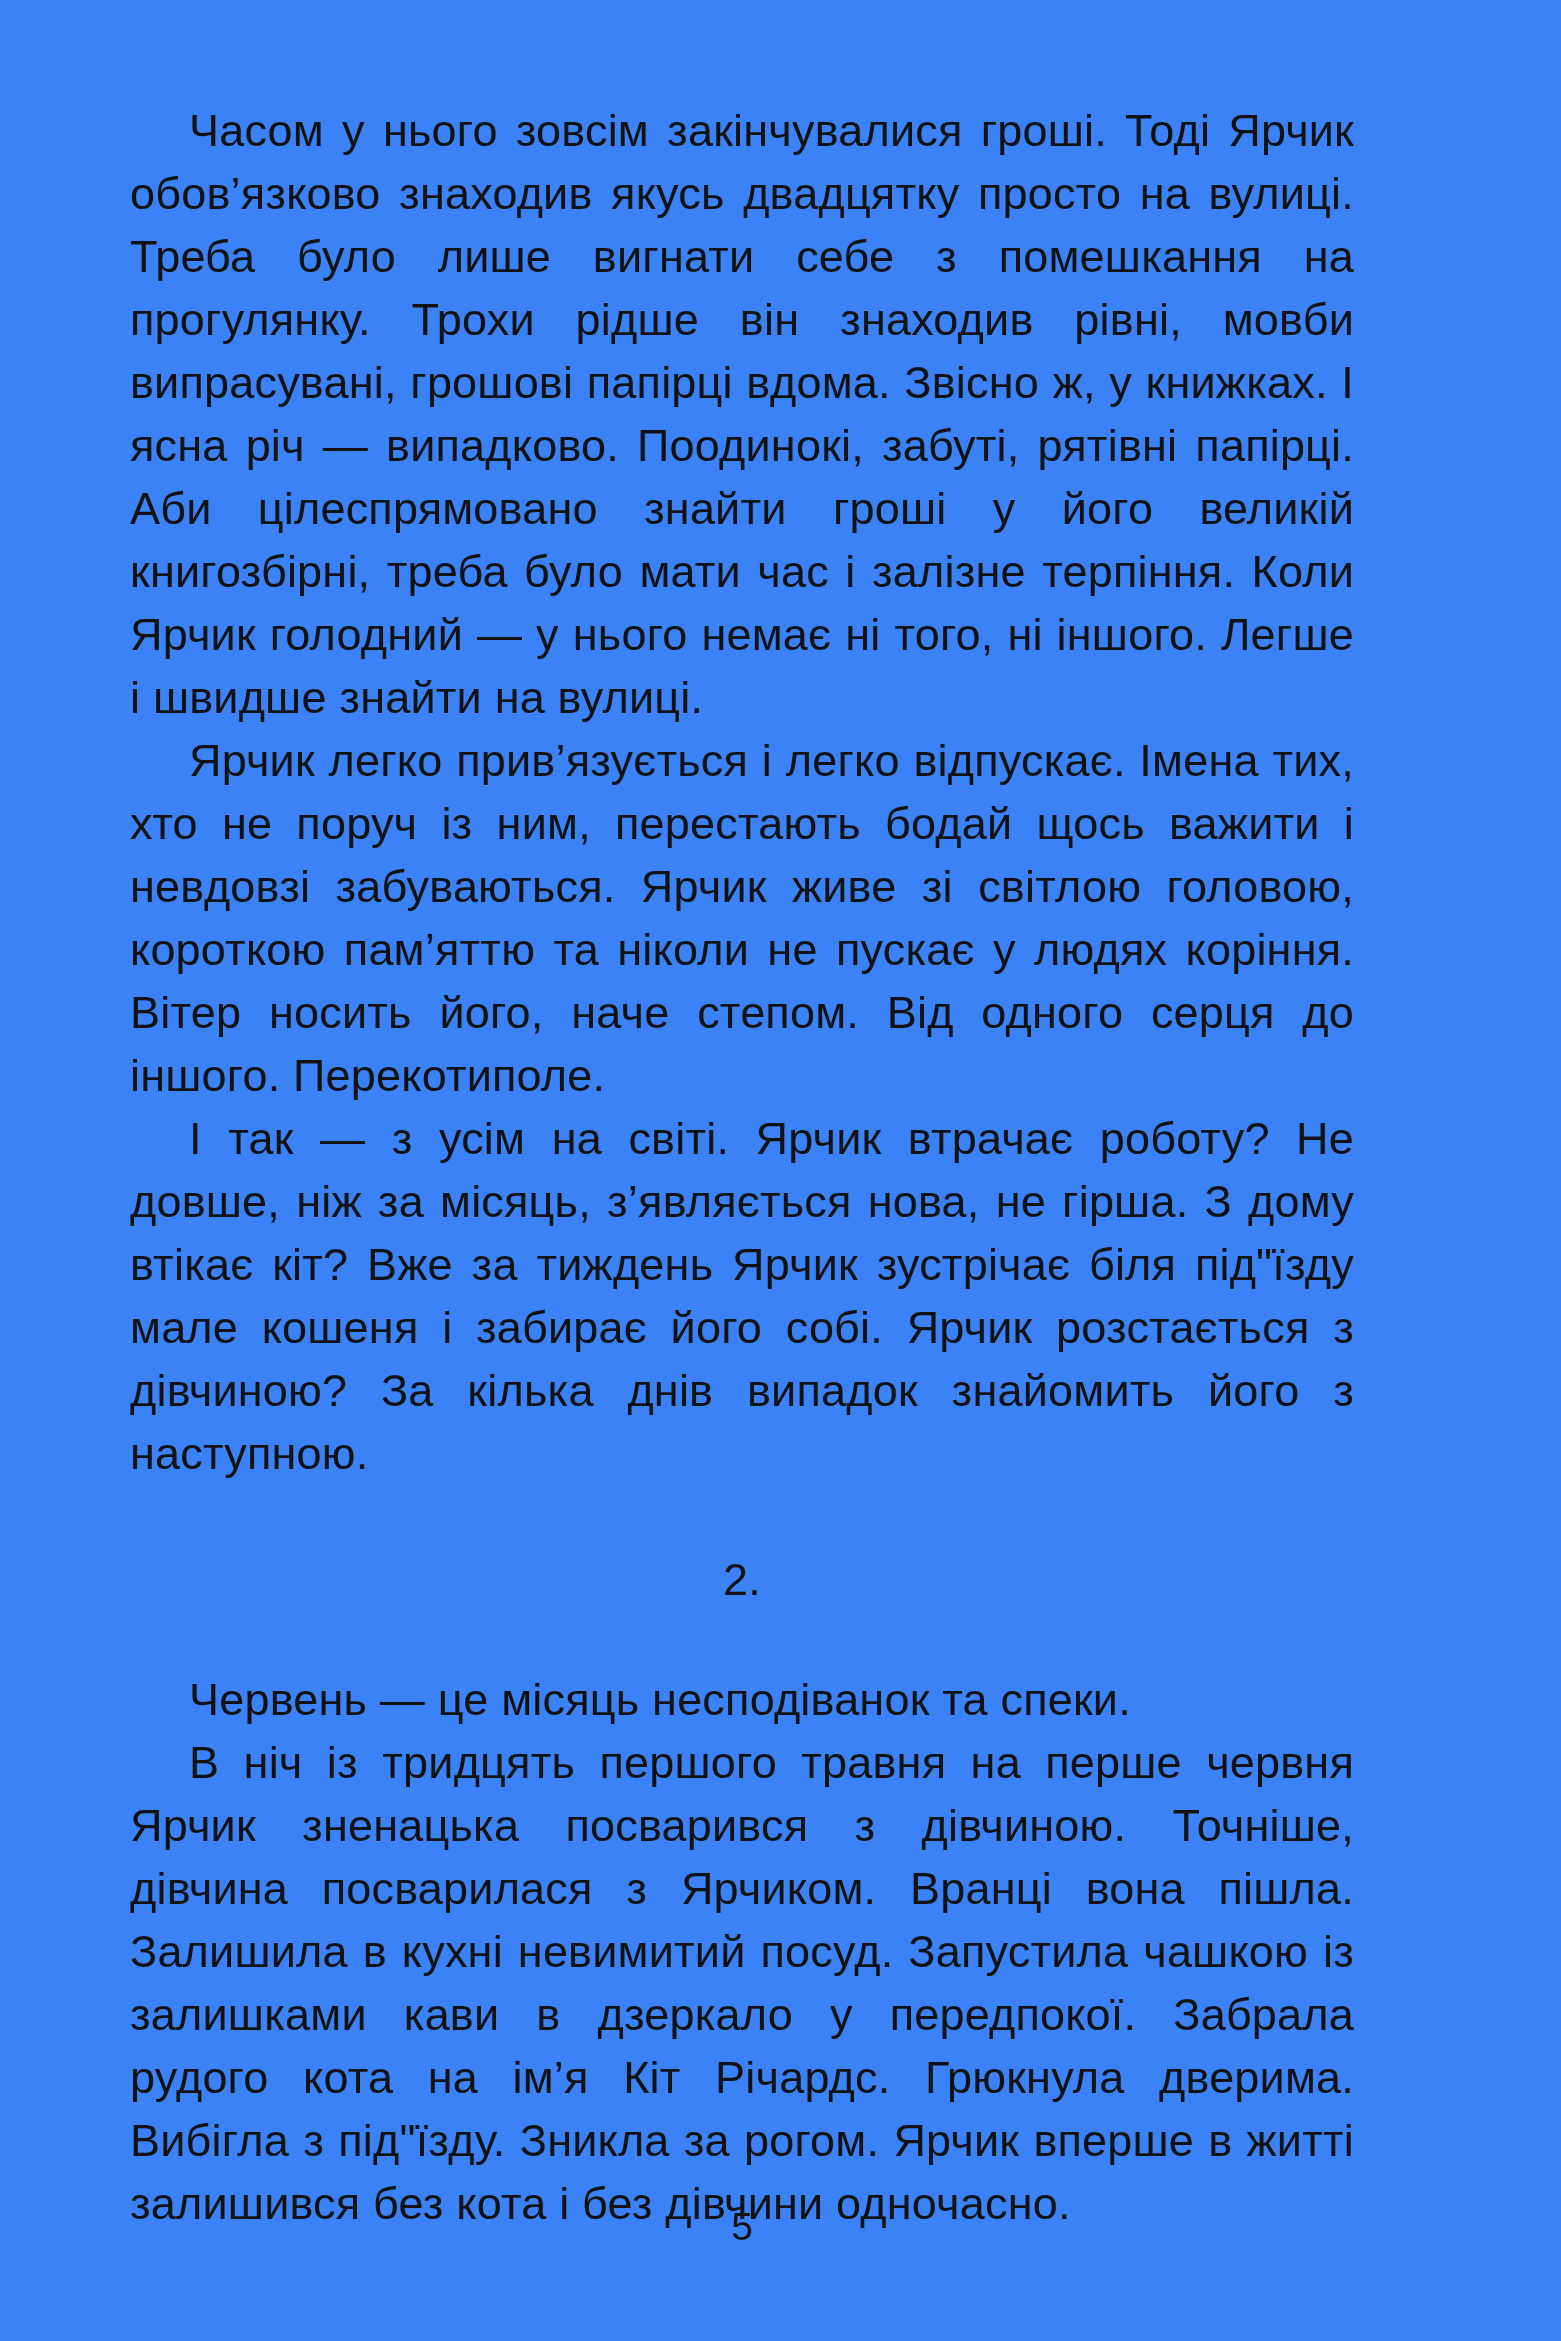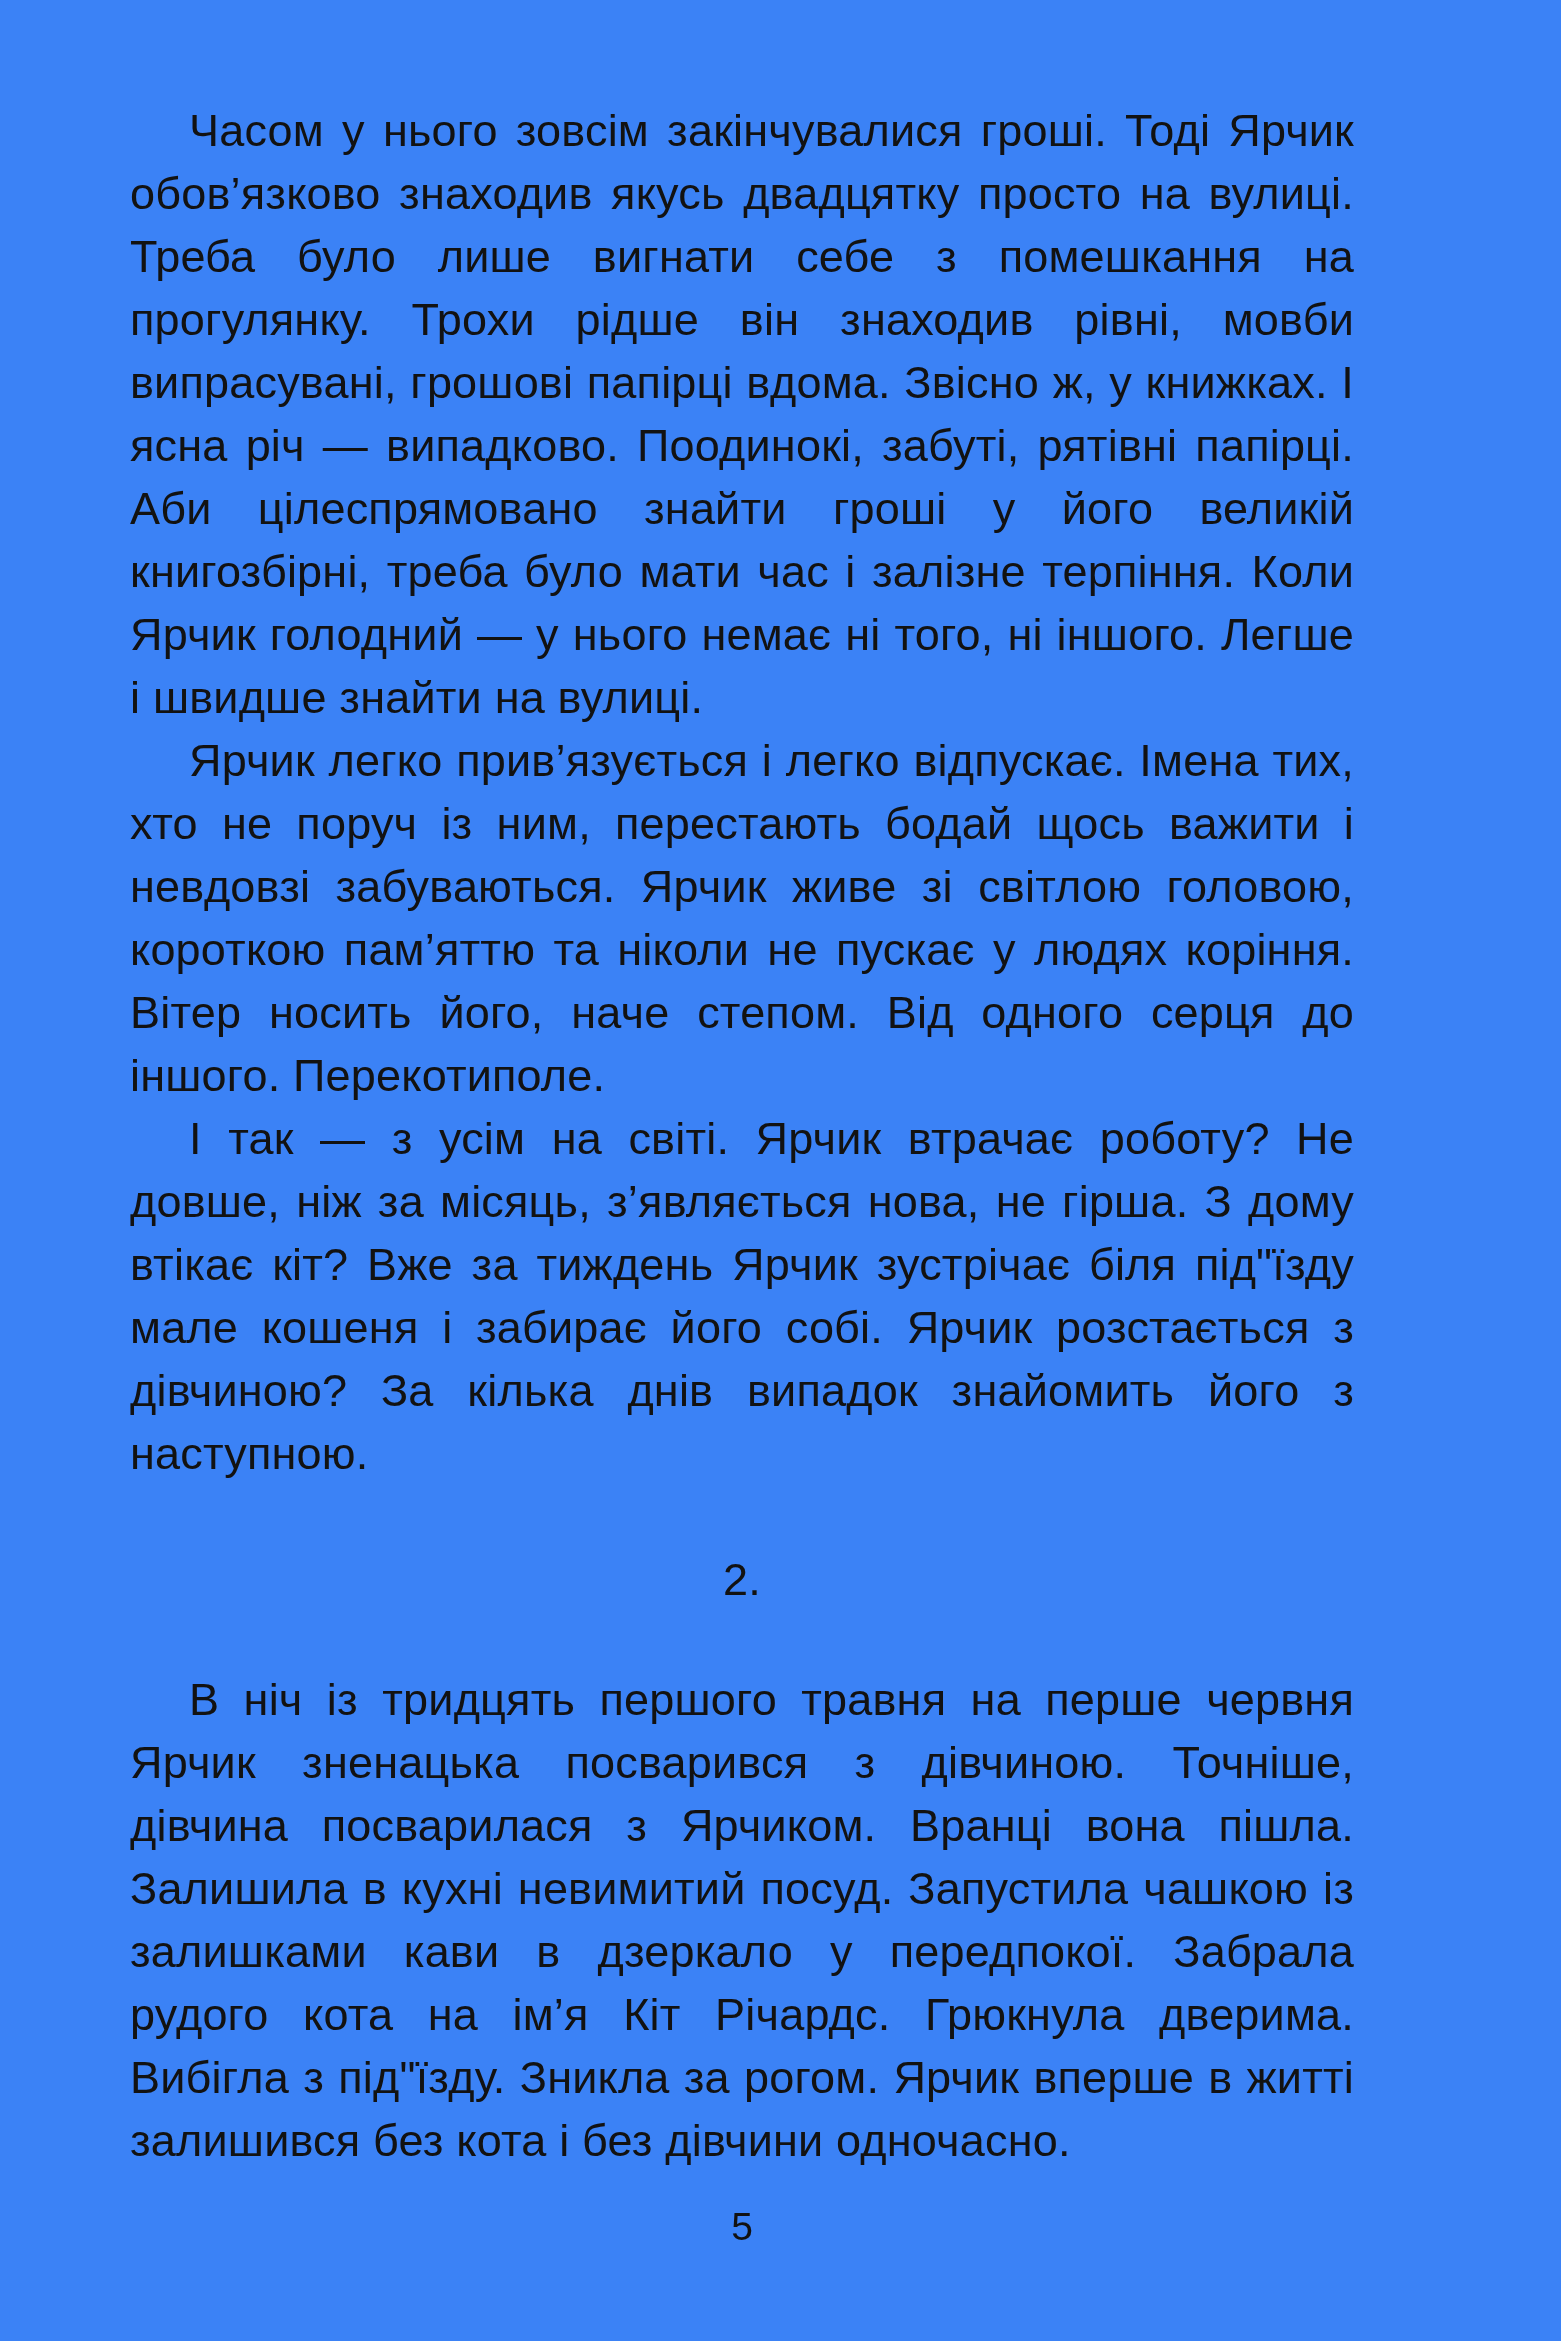--- a/index.html
+++ b/index.html
@@ -53,17 +53,18 @@
 </style>
 </head>
 <body>
 
 <div class="page">
   <div class="text-block">
     <p class="para">Часом у нього зовсім закінчувалися гроші. Тоді Ярчик обов’язково знаходив якусь двадцятку просто на вулиці. Треба було лише вигнати себе з помешкання на прогулянку. Трохи рідше він знаходив рівні, мовби випрасувані, грошові папірці вдома. Звісно ж, у книжках. І ясна річ — випадково. Поодинокі, забуті, рятівні папірці. Аби цілеспрямовано знайти гроші у його великій книгозбірні, треба було мати час і залізне терпіння. Коли Ярчик голодний — у нього немає ні того, ні іншого. Легше і швидше знайти на вулиці.</p>
     <p class="para">Ярчик легко прив’язується і легко відпускає. Імена тих, хто не поруч із ним, перестають бодай щось важити і невдовзі забуваються. Ярчик живе зі світлою головою, короткою пам’яттю та ніколи не пускає у людях коріння. Вітер носить його, наче степом. Від одного серця до іншого. Перекотиполе.</p>
     <p class="para">І так — з усім на світі. Ярчик втрачає роботу? Не довше, ніж за місяць, з’являється нова, не гірша. З дому втікає кіт? Вже за тиждень Ярчик зустрічає біля під"їзду мале кошеня і забирає його собі. Ярчик розстається з дівчиною? За кілька днів випадок знайомить його з наступною.</p>
     <h2 class="section-heading">2.</h2>
+    <p class="para">Червень — це місяць несподіванок та спеки.</p>
     <p class="para">В ніч із тридцять першого травня на перше червня Ярчик зненацька посварився з дівчиною. Точніше, дівчина посварилася з Ярчиком. Вранці вона пішла. Залишила в кухні невимитий посуд. Запустила чашкою із залишками кави в дзеркало у передпокої. Забрала рудого кота на ім’я Кіт Річардс. Грюкнула дверима. Вибігла з під"їзду. Зникла за рогом. Ярчик вперше в житті залишився без кота і без дівчини одночасно.</p>
   </div>
   <div class="page-number">5</div>
 </div>
 
 
 </body></html>

